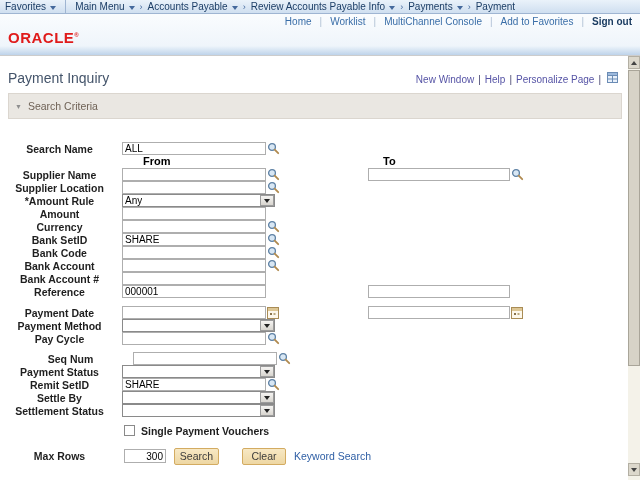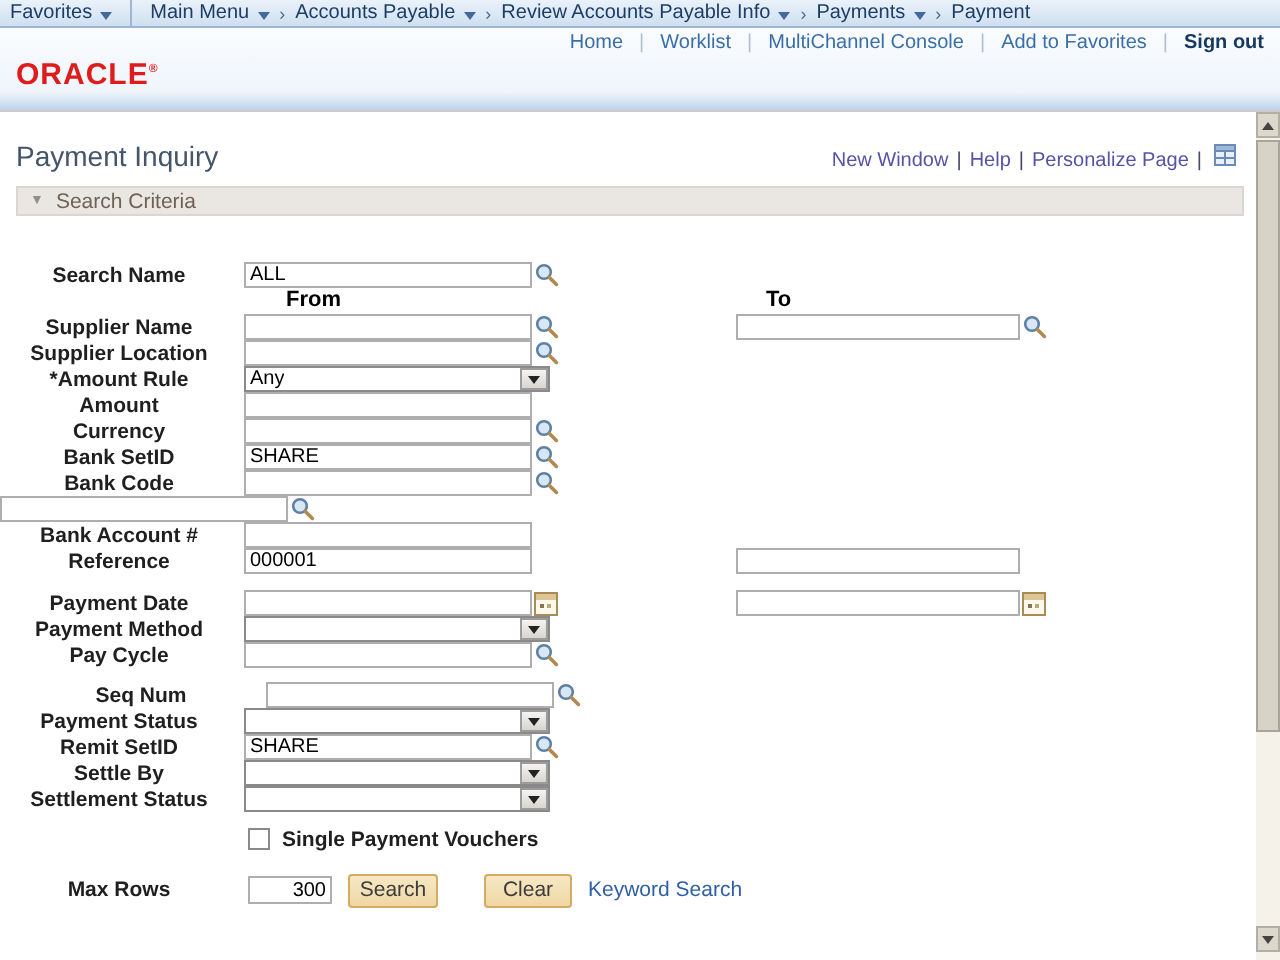--- a/index.html
+++ b/index.html
@@ -44,21 +44,21 @@
     position:absolute; top:2px; right:10px; font-size:10px; color:#5553a5;
     display:flex; align-items:flex-end; white-space:nowrap;
   }
   .page-link { color:#5553a5; text-decoration:none; }
   .pl-sep { color:#46456f; margin:0 4px; }
   .grid-icon { display:inline-block; margin-left:2px; }
 
   .page-title { margin:14px 0 0 8px; font-size:14px; color:#44546a; }
 
   .section-bar {
-    margin:7px 0 0 8px; width:614px; height:15px;
+    margin:7px 0 0 8px; width:614px; height:26px;
     background:#eae7e2; border:1px solid #dbd6cf;
     display:flex; align-items:center; padding-left:6px;
     font-size:10.5px; color:#6f6256;
   }
   .tri { font-size:7px; color:#8f8f8f; margin-right:6px; }
 
   
   .form { margin-top:23px; position:relative; }
   .row { position:relative; display:flex; align-items:center; height:13px; }
   .lbl { width:122px; text-align:center; padding-right:3px; font-size:10.5px;
@@ -279,20 +279,21 @@
             <input class="txt" value="" style="">
             <span class="ico">
               <svg width="13" height="13" viewBox="0 0 13 13">
                 <circle cx="5" cy="5" r="3.4" fill="#d8e7f4" stroke="#5e81a4" stroke-width="1.3"></circle>
                 <line x1="7.7" y1="7.7" x2="11.2" y2="11.2" stroke="#b08a4f" stroke-width="1.8" stroke-linecap="round"></line>
               </svg>
             </span>
           </span>
         </div>
         <div class="row">
+          <span class="lbl">Bank Account</span>
           <span class="ctl">
             <input class="txt" value="" style="">
             <span class="ico">
               <svg width="13" height="13" viewBox="0 0 13 13">
                 <circle cx="5" cy="5" r="3.4" fill="#d8e7f4" stroke="#5e81a4" stroke-width="1.3"></circle>
                 <line x1="7.7" y1="7.7" x2="11.2" y2="11.2" stroke="#b08a4f" stroke-width="1.8" stroke-linecap="round"></line>
               </svg>
             </span>
           </span>
         </div>

